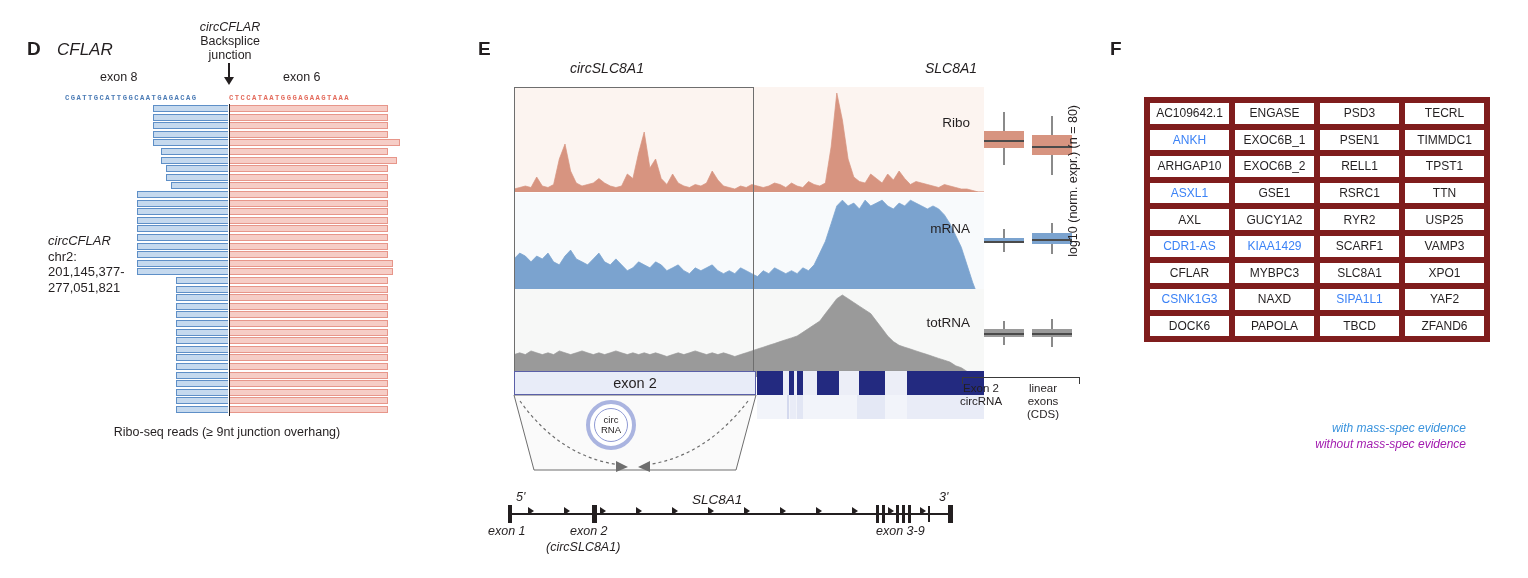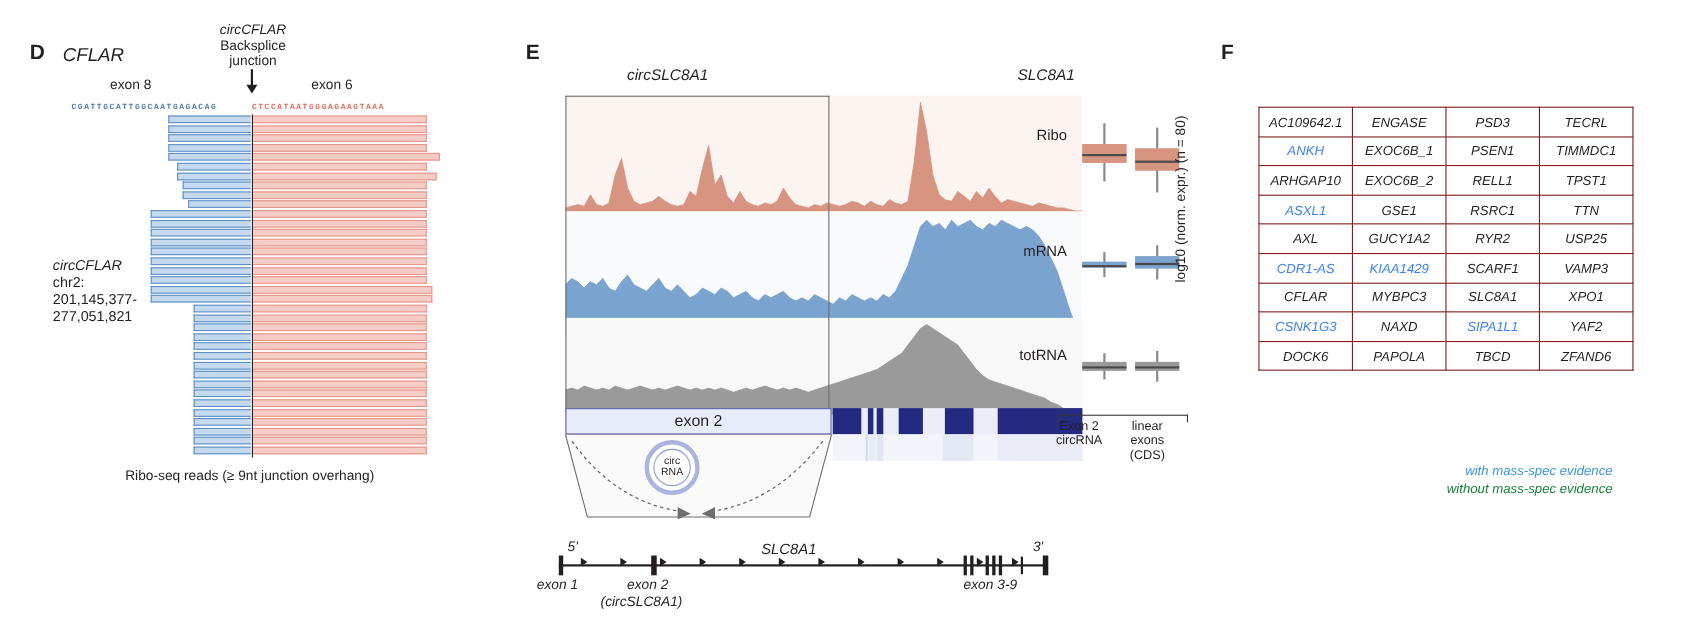--- a/index.html
+++ b/index.html
@@ -67,25 +67,25 @@
   #e-axisline{position:absolute;left:24px;top:25px;width:444px;height:1.6px;background:#231f20;}
   .exontick{position:absolute;background:#231f20;}
   .arrowh{position:absolute;top:19px;width:0;height:0;border-top:4.5px solid transparent;border-bottom:4.5px solid transparent;border-left:6px solid #231f20;}
   .gm-label{position:absolute;font-size:12.5px;font-style:italic;}
 
   
   #panelF{left:1090px;top:0;width:438px;height:578px;}
   #f-letter{left:20px;top:38px;}
   #f-title{left:46px;top:40px;width:330px;text-align:center;font-size:14px;line-height:18px;}
   #f-table{position:absolute;left:54px;top:97px;border-collapse:collapse;}
-  #f-table td{border:1px solid #7f1d1d;width:85px;height:26.6px;text-align:center;font-size:12px;font-style:italic;padding:0 6px;box-sizing:border-box;white-space:nowrap;}
+  #f-table td{border:6px solid #7f1d1d;width:85px;height:26.6px;text-align:center;font-size:12px;padding:0 6px;box-sizing:border-box;white-space:nowrap;}
   td.ms{color:#3b82f6;}
   #f-legend{position:absolute;left:46px;top:420px;width:330px;text-align:right;font-size:12px;font-style:italic;line-height:16px;}
   #f-leg1{color:#3a93dd;}
-  #f-leg2{color:#15803d;}
+  #f-leg2{color:#a21caf;}
 </style>
 </head>
 <body>
 
 <div class="abs" id="panelD">
   <div class="abs panel-letter" id="d-letter">D</div>
   <div class="abs" id="d-gene">CFLAR</div>
 
   <div class="abs" id="d-bsj">
     <div class="l1">circCFLAR</div>

